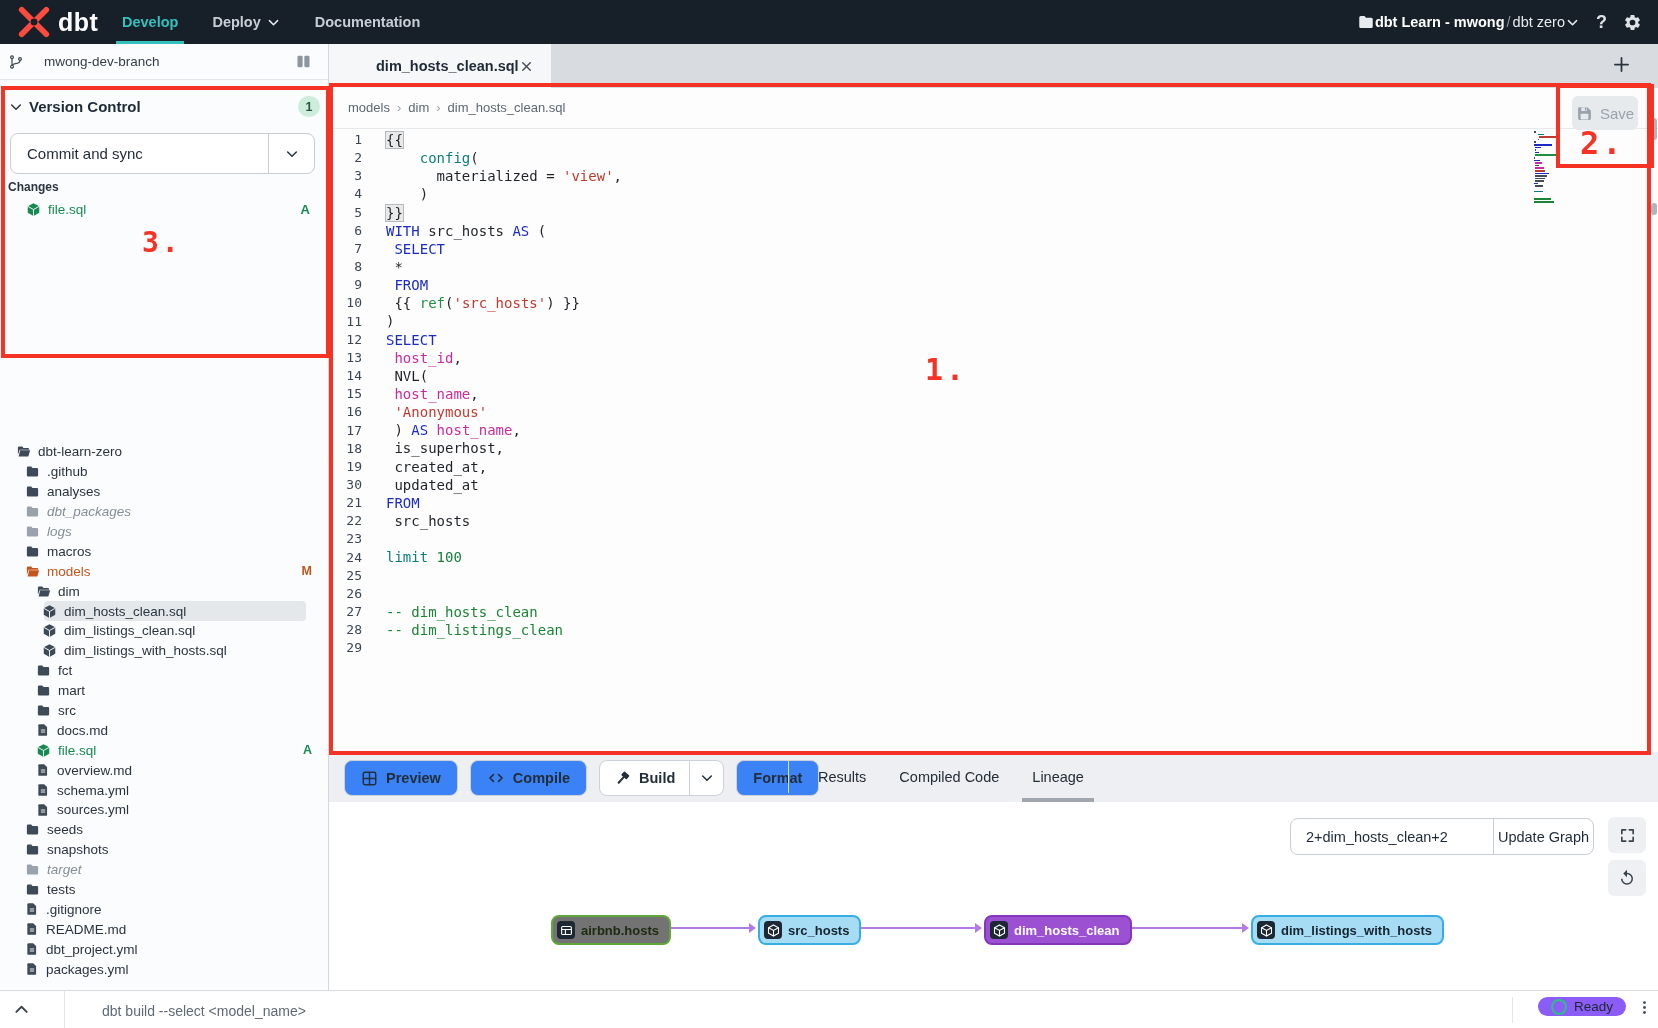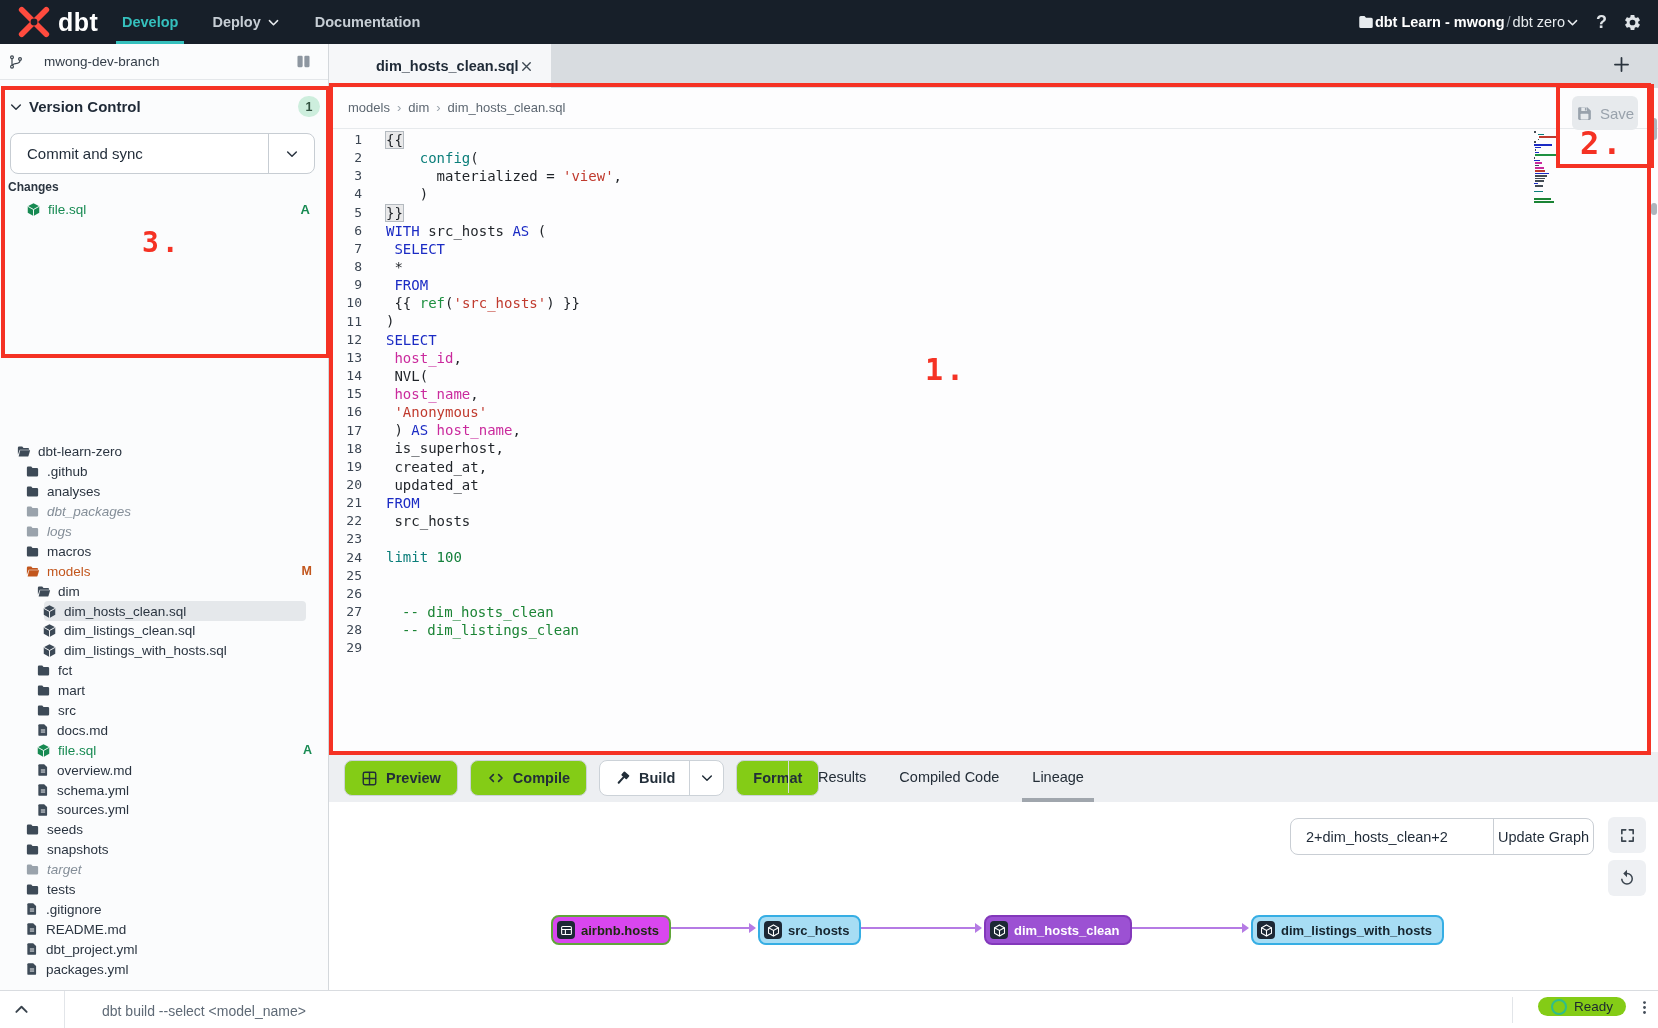--- a/index.html
+++ b/index.html
@@ -63,61 +63,61 @@
   .editor{position:absolute;left:329px;top:88px;width:1329px;height:664px;background:#fdfdfe;}
   .crumbs{position:absolute;left:19px;top:12px;display:flex;align-items:center;gap:7px;font-size:13px;color:#5d6771;}
   .crumbs .sep{color:#9aa3ac;font-size:13px;}
   .crumbs span{cursor:pointer;}
   .editor .hr{position:absolute;left:0;top:40px;width:1329px;height:1px;background:#e7eaed;}
   .savebtn{position:absolute;right:20px;top:8px;width:66px;height:34px;background:#e7eaed;border-radius:6px;display:flex;align-items:center;justify-content:center;gap:7px;color:#99a2ac;font-size:15px;cursor:default;}
   .gutter{position:absolute;left:0;top:43px;width:33px;text-align:right;font-family:"DejaVu Sans Mono",monospace;font-size:13px;line-height:18.15px;color:#3c4653;}
   .code{position:absolute;left:57px;top:43px;font-family:"DejaVu Sans Mono",monospace;font-size:14px;line-height:18.15px;white-space:pre;color:#1f2328;}
   .code div{height:18.15px;}
   .tok-kw{color:#1b2bc4;} .tok-fn{color:#0b7e7a;} .tok-str{color:#c03a2e;}
-  .tok-fld{color:#ca2a9d;} .tok-ref{color:#1e9041;} .tok-cmt{color:#1b8435;margin-left:16px;} .tok-num{color:#14803c;}
+  .tok-fld{color:#ca2a9d;} .tok-ref{color:#1e9041;} .tok-cmt{color:#1b8435;} .tok-num{color:#14803c;}
   .tok-brk{color:#1f2328;background:#e9e9ea;box-shadow:0 0 0 1px #b4bac0;}
   .minimap{position:absolute;left:1205px;top:43px;width:30px;cursor:pointer;}
   .minimap div{margin-bottom:1px;}
   .sthumb{position:absolute;right:1px;width:6px;background:#aeb5bc;border-radius:3px;cursor:pointer;}
 
   
   .actionbar{position:absolute;left:329px;top:752px;width:1329px;height:50px;background:#edeff2;border-bottom:1px solid #e0e3e7;}
   .btnrow{position:absolute;left:15px;top:8px;display:flex;gap:12px;align-items:center;}
-  .abtn{height:34px;background:#84cc16;border:1px solid #ccd2d8;border-radius:8px;display:flex;align-items:center;gap:8px;padding:0 16px;font-size:14.5px;font-weight:600;color:#222e39;cursor:pointer;}
+  .abtn{height:34px;background:#3b82f6;border:1px solid #ccd2d8;border-radius:8px;display:flex;align-items:center;gap:8px;padding:0 16px;font-size:14.5px;font-weight:600;color:#222e39;cursor:pointer;}
   .abtn .aic{color:#222e39;}
   .splitgrp{display:flex;height:34px;background:#fff;border:1px solid #ccd2d8;border-radius:8px;overflow:hidden;}
   .splitgrp .main{display:flex;align-items:center;gap:8px;padding:0 14px;font-size:14.5px;font-weight:600;color:#222e39;cursor:pointer;}
   .splitgrp .drop{width:33px;border-left:1px solid #ccd2d8;display:flex;align-items:center;justify-content:center;color:#222e39;cursor:pointer;}
   .vdiv{position:absolute;left:459px;top:9px;width:1px;height:32px;background:#d7dbdf;}
   .rtabs{position:absolute;left:489px;top:0;height:50px;display:flex;gap:33px;align-items:center;}
   .rtab{font-size:14.5px;color:#242e38;height:50px;display:flex;align-items:center;position:relative;cursor:pointer;}
   .rtab.active::after{content:"";position:absolute;left:-10px;right:-10px;bottom:0;height:4px;background:#a0a6ad;}
 
   
   .lineage{position:absolute;left:329px;top:802px;width:1329px;height:188px;background:#fff;}
   .selgrp{position:absolute;left:961px;top:16px;width:302px;height:35px;border:1px solid #c9ced4;border-radius:8px;background:#fff;display:flex;}
   .selgrp input{flex:1;border:none;outline:none;background:transparent;font-size:14.5px;color:#1f2a37;padding:0 0 0 15px;font-family:"Liberation Sans",sans-serif;}
   .selgrp .upd{width:109px;border-left:1px solid #c9ced4;display:flex;align-items:center;justify-content:center;font-size:14.5px;color:#1f2a37;cursor:pointer;}
   .gicon{position:absolute;width:38px;height:36px;background:#eef0f3;border-radius:6px;display:flex;align-items:center;justify-content:center;color:#3a444e;cursor:pointer;}
   .node{position:absolute;top:113px;height:26px;border-radius:8px;border:2px solid;display:flex;align-items:center;gap:6px;padding:0 10px 0 4px;font-size:13px;font-weight:bold;cursor:pointer;}
   .node .chip{width:18px;height:18px;background:#1d2835;border-radius:4px;display:flex;align-items:center;justify-content:center;color:#fff;}
-  .node-green{background:#d946ef;border-color:#61a63a;color:#1c2b10;}
+  .node-green{background:#737373;border-color:#61a63a;color:#1c2b10;}
   .node-cyan{background:#a7ddf4;border-color:#36aee4;color:#15242e;}
   .node-purple{background:#9c51d3;border-color:#8338bb;color:#fff;}
   .edge{position:absolute;top:125px;height:2px;background:#b57be4;}
   .edge::after{content:"";position:absolute;right:-2px;top:-4px;border-left:7px solid #b57be4;border-top:5px solid transparent;border-bottom:5px solid transparent;}
 
   
   .cmdbar{position:absolute;left:0;top:990px;width:1658px;height:38px;background:#fff;border-top:1px solid #d9dce0;}
   .cmdbar .collapse{position:absolute;left:12px;top:9px;color:#39434d;cursor:pointer;}
   .cmdbar .d1{position:absolute;left:64px;top:0;width:1px;height:38px;background:#e2e5e9;}
   .cmdbar input{position:absolute;left:100px;top:6px;width:1380px;height:26px;border:none;outline:none;font-size:14px;color:#3a444e;font-family:"Liberation Sans",sans-serif;}
   .cmdbar input::placeholder{color:#5f6a76;opacity:1;}
   .cmdbar .d2{position:absolute;left:1512px;top:6px;width:1px;height:26px;background:#e2e5e9;}
-  .ready{position:absolute;left:1538px;top:6px;height:19px;padding:0 13px;background:#84cc16;border-radius:13px;display:flex;align-items:center;gap:7px;font-size:13.5px;color:#1d2731;}
+  .ready{position:absolute;left:1538px;top:6px;height:19px;padding:0 13px;background:#8b5cf6;border-radius:13px;display:flex;align-items:center;gap:7px;font-size:13.5px;color:#1d2731;}
   .ready .ring{width:12px;height:12px;border:2px solid #2fbd8a;border-radius:50%;}
   .kebab{position:absolute;left:1636px;top:8px;color:#434d58;cursor:pointer;}
 
   
   .anno{position:absolute;border:4px solid #f53224;pointer-events:none;z-index:50;}
   .anno-lbl{position:absolute;color:#f53224;font-family:"DejaVu Sans Mono",monospace;font-weight:bold;pointer-events:none;z-index:51;letter-spacing:3px;}
 </style>
 </head>
 <body>
 
@@ -518,21 +518,21 @@
         <div>10</div>
         <div>11</div>
         <div>12</div>
         <div>13</div>
         <div>14</div>
         <div>15</div>
         <div>16</div>
         <div>17</div>
         <div>18</div>
         <div>19</div>
-        <div>20</div>
+        <div>30</div>
         <div>21</div>
         <div>22</div>
         <div>23</div>
         <div>24</div>
         <div>25</div>
         <div>26</div>
         <div>27</div>
         <div>28</div>
         <div>29</div>
       </div>

